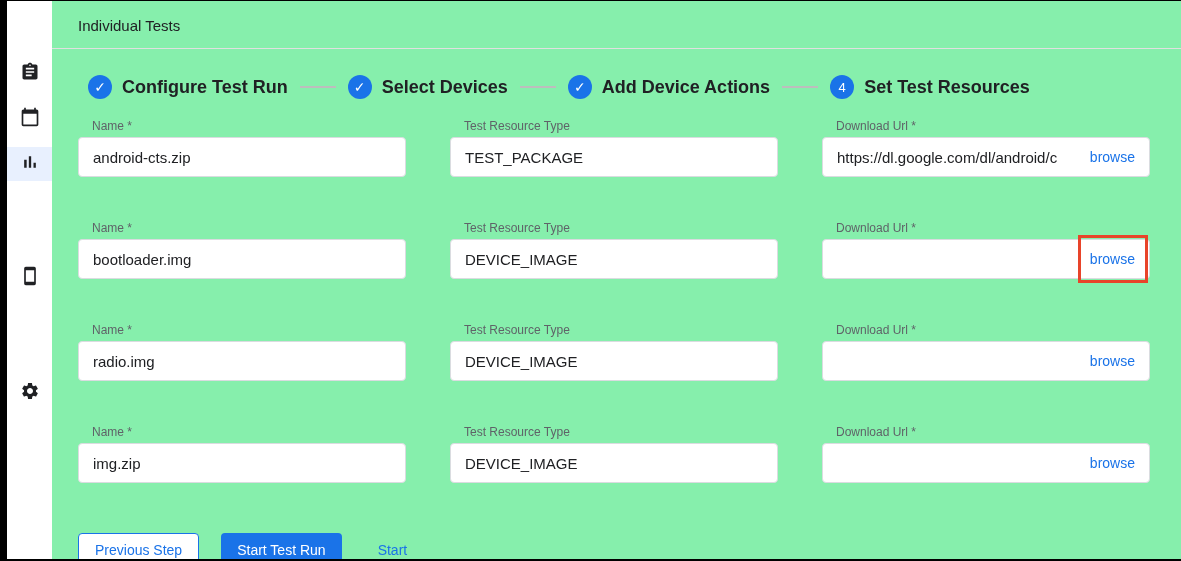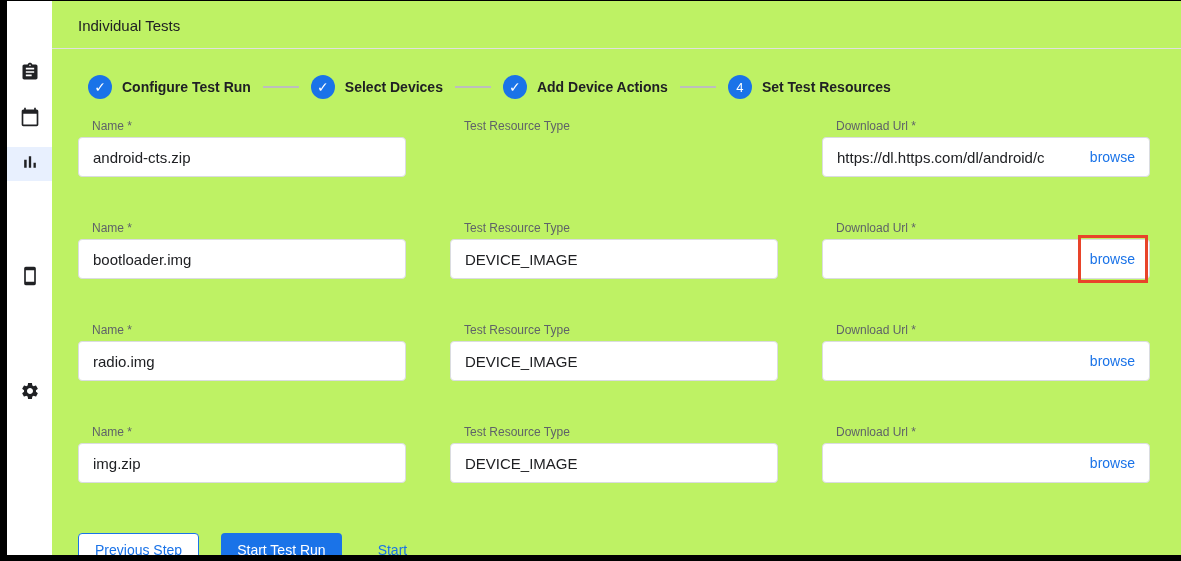--- a/index.html
+++ b/index.html
@@ -1,21 +1,21 @@
 <!DOCTYPE html>
 <html><head>
 <meta charset="utf-8">
 <style>
   * { margin:0; padding:0; box-sizing:border-box; }
   html,body { background:#ffffff; }
   body { font-family:"Liberation Sans", sans-serif; color:#202124; }
 
   .screen {
-    position:relative; width:1181px; height:561px; background:#bef264;
-    border-top:1px solid #000; border-bottom:6px solid #000000;
+    position:relative; width:1181px; height:561px; background:#86efac;
+    border-top:1px solid #000; border-bottom:2px solid #000000;
     overflow:hidden;
   }
   .left-strip {
     position:absolute; left:0; top:0; width:7px; height:561px; background:#000;
   }
 
   
   .sidebar {
     position:absolute; left:7px; top:0; width:45px; height:561px; background:#ffffff;
   }
@@ -45,21 +45,21 @@
 
   
   .stepper { display:flex; align-items:center; margin:26px 0 0 36px; }
   .step { display:flex; align-items:center; }
   .step-circle {
     width:24px; height:24px; border-radius:50%; background:#1a73e8; color:#fff;
     display:flex; align-items:center; justify-content:center; font-size:13px;
     flex:0 0 24px;
   }
   .step-circle .check { font-size:14px; line-height:1; }
-  .step-label { margin-left:10px; font-size:14px; font-weight:bold; color:#202124; white-space:nowrap; }
+  .step-label { margin-left:10px; font-size:18px; font-weight:bold; color:#202124; white-space:nowrap; }
   .step-line { width:36px; height:2px; background:#bdbdbd; margin:0 12px; }
 
   
   .fields-grid {
     margin:20px 26px 0 26px; width:1072px;
     display:grid; grid-template-columns:repeat(3, 1fr); column-gap:24px; row-gap:18px;gap:44px;
   }
   .field-label { font-size:12px; color:#5f6368; margin:0 0 4px 14px; }
   .field-box {
     position:relative;
@@ -164,25 +164,28 @@
     <div class="fields-grid">
 
       <div class="field">
         <div class="field-label">Name *</div>
         <div class="field-box">
           <span class="field-value">android-cts.zip</span>
         </div>
       </div>
       <div class="field">
         <div class="field-label">Test Resource Type</div>
-      </div>
-      <div class="field">
-        <div class="field-label">Download Url *</div>
-        <div class="field-box">
-          <span class="field-value">https://dl.https.com/dl/android/c</span>
+        <div class="field-box">
+          <span class="field-value">TEST_PACKAGE</span>
+        </div>
+      </div>
+      <div class="field">
+        <div class="field-label">Download Url *</div>
+        <div class="field-box">
+          <span class="field-value">https://dl.google.com/dl/android/c</span>
           <a class="browse-link">browse</a>
         </div>
       </div>
 
       <div class="field">
         <div class="field-label">Name *</div>
         <div class="field-box">
           <span class="field-value">bootloader.img</span>
         </div>
       </div>

